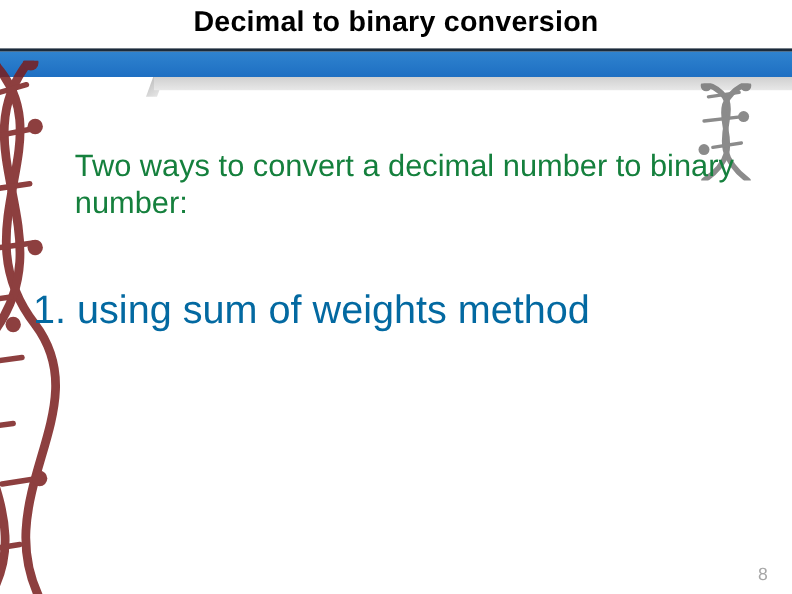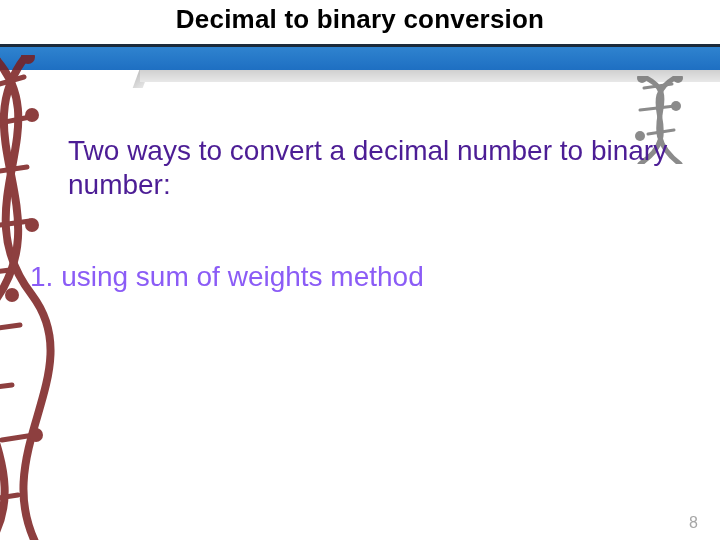--- a/index.html
+++ b/index.html
@@ -79,30 +79,30 @@
     opacity: 0.85;
     pointer-events: none;
   }
   .intro {
     position: absolute;
     top: 134px;
     left: 68px;
     width: 600px;
     font-size: 28px;
     line-height: 1.22;
-    color: #4c1d95;
+    color: #15803d;
   }
   .list {
     position: absolute;
     top: 260px;
     left: 30px;
     width: 640px;
-    font-size: 28px;
+    font-size: 36px;
     line-height: 1.24;
-    color: #8b5cf6;
+    color: #0369a1;
   }
   .page-number {
     position: absolute;
     bottom: 8px;
     right: 22px;
     font-family: Arial, Helvetica, sans-serif;
     font-size: 16px;
     color: #a6a6a6;
   }
 </style>

